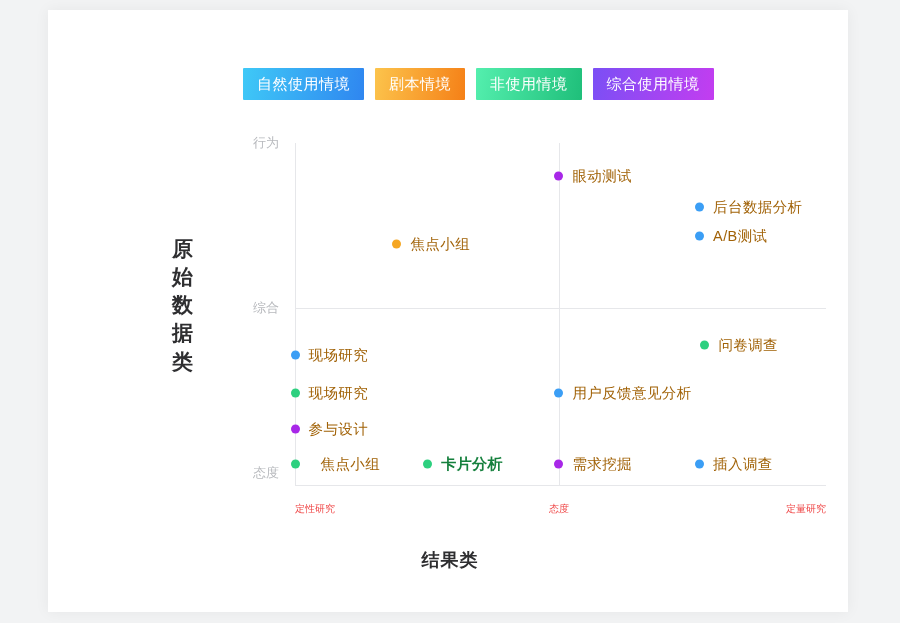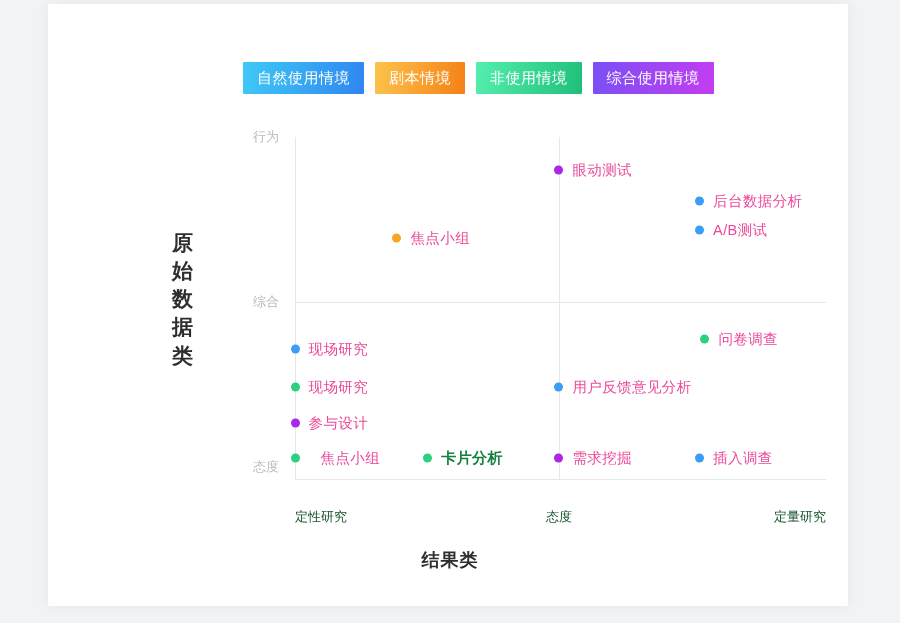--- a/index.html
+++ b/index.html
@@ -14,21 +14,21 @@
   body {
     font-family: "Liberation Sans", "DejaVu Sans", sans-serif;
     background: #f2f3f4;
     position: relative;
   }
 
   
   #card {
     position: absolute;
     left: 48px;
-    top: 4px;
+    top: 10px;
     width: 800px;
     height: 602px;
     background: #ffffff;
     box-shadow: 0 0 14px rgba(0,0,0,0.055);
   }
 
   
   #legend {
     position: absolute;
     left: 195px;
@@ -94,23 +94,23 @@
     right: 100%;
     margin-right: 16px;
     font-size: 13px;
     color: #b7b9bd;
     white-space: nowrap;
     transform: translateY(-50%);
   }
   .xtick {
     position: absolute;
     top: 100%;
-    margin-top: 28px;
-    font-size: 13px;
-    color: #14532d;
+    margin-top: 16px;
+    font-size: 10px;
+    color: #ef4444;
     white-space: nowrap;
   }
   .xtick.start  { left: 0;   transform: translateX(0); }
   .xtick.mid    { left: 264px; transform: translateX(-50%); }
   .xtick.end    { left: 531px; transform: translateX(-100%); }
 
   
   #ylabel {
     position: absolute;
     left: 118px;
@@ -145,21 +145,21 @@
   }
   .dot {
     width: 9px;
     height: 9px;
     border-radius: 50%;
     flex: 0 0 9px;
     margin-right: 9px;
   }
   .plabel {
     font-size: 14.5px;
-    color: #ec4899;
+    color: #a16207;
     letter-spacing: 0.4px;
   }
   .point.highlight .plabel {
     color: #15803d;
     font-weight: bold;
     font-size: 15px;
   }
 </style>
 </head>
 <body>

